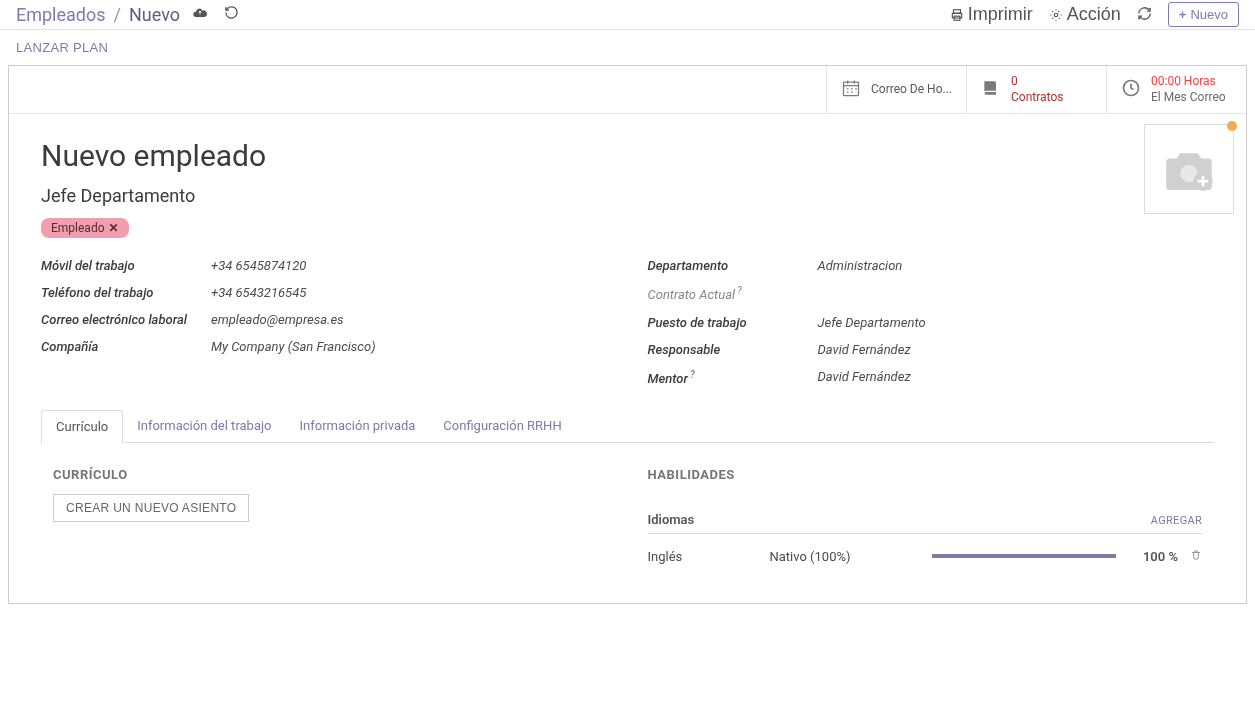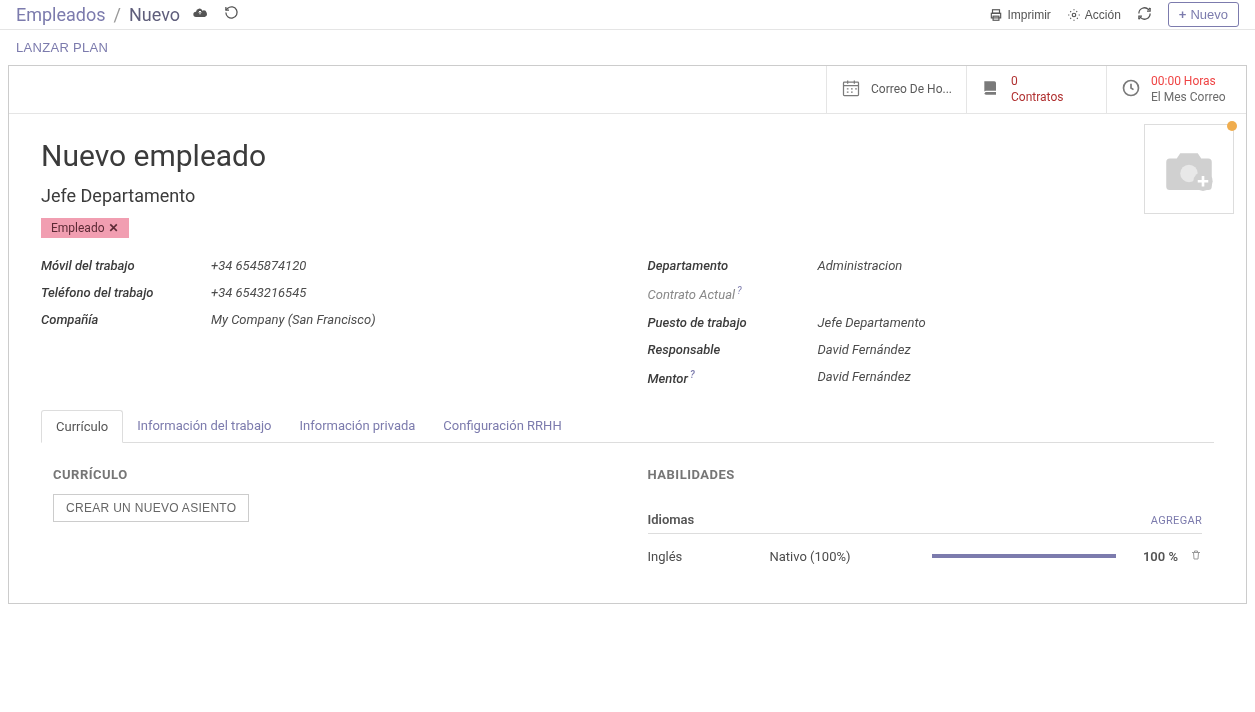--- a/index.html
+++ b/index.html
@@ -36,21 +36,21 @@
       display: flex;
       align-items: center;
       gap: 16px;
     }
     .action-btn {
       display: inline-flex;
       align-items: center;
       gap: 4px;
       color: #555;
       cursor: pointer;
-      font-size: 12px;
+      font-size: 18px;
       background: none;
       border: none;
     }
     .action-btn svg { width: 14px; height: 14px; }
     .refresh-icon { cursor: pointer; color: #555; }
     .new-btn {
       border: 1px solid #7c7bad;
       border-radius: 3px;
       padding: 4px 10px;
       color: #7c7bad;
@@ -142,21 +142,21 @@
       margin-bottom: 12px;
     }
     .tag-row { margin-bottom: 14px; }
     .tag {
       display: inline-flex;
       align-items: center;
       gap: 4px;
       background: #f19eb1;
       color: #5c2a35;
       padding: 3px 10px;
-      border-radius: 0;
+      border-radius: 8px;
       font-size: 12px;
     }
     .tag .close { cursor: pointer; font-weight: bold; }
     .fields-grid {
       display: grid;
       grid-template-columns: 1fr 1fr;
       gap: 0 40px;
       max-width: 1180px;
     }
     .field-row {
@@ -385,20 +385,24 @@
         <div>
           <div class="field-row">
             <div class="field-label">Móvil del trabajo</div>
             <div class="field-value">+34 6545874120</div>
           </div>
           <div class="field-row">
             <div class="field-label">Teléfono del trabajo</div>
             <div class="field-value">+34 6543216545</div>
           </div>
           <div class="field-row">
+            <div class="field-label">Correo electrónico laboral</div>
+            <div class="field-value">empleado@empresa.es</div>
+          </div>
+          <div class="field-row">
             <div class="field-label">Compañía</div>
             <div class="field-value">My Company (San Francisco)</div>
           </div>
         </div>
 
         <div>
           <div class="field-row">
             <div class="field-label">Departamento</div>
             <div class="field-value">Administracion</div>
           </div>

